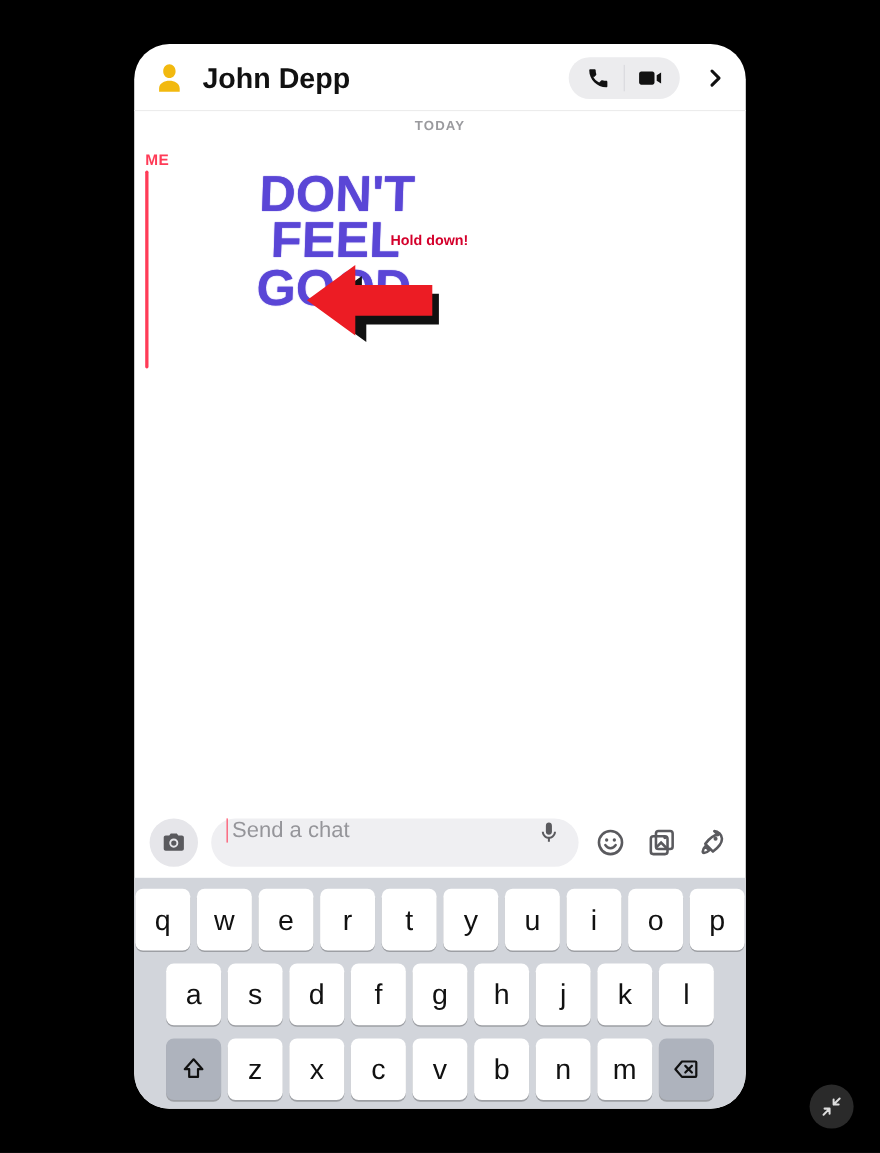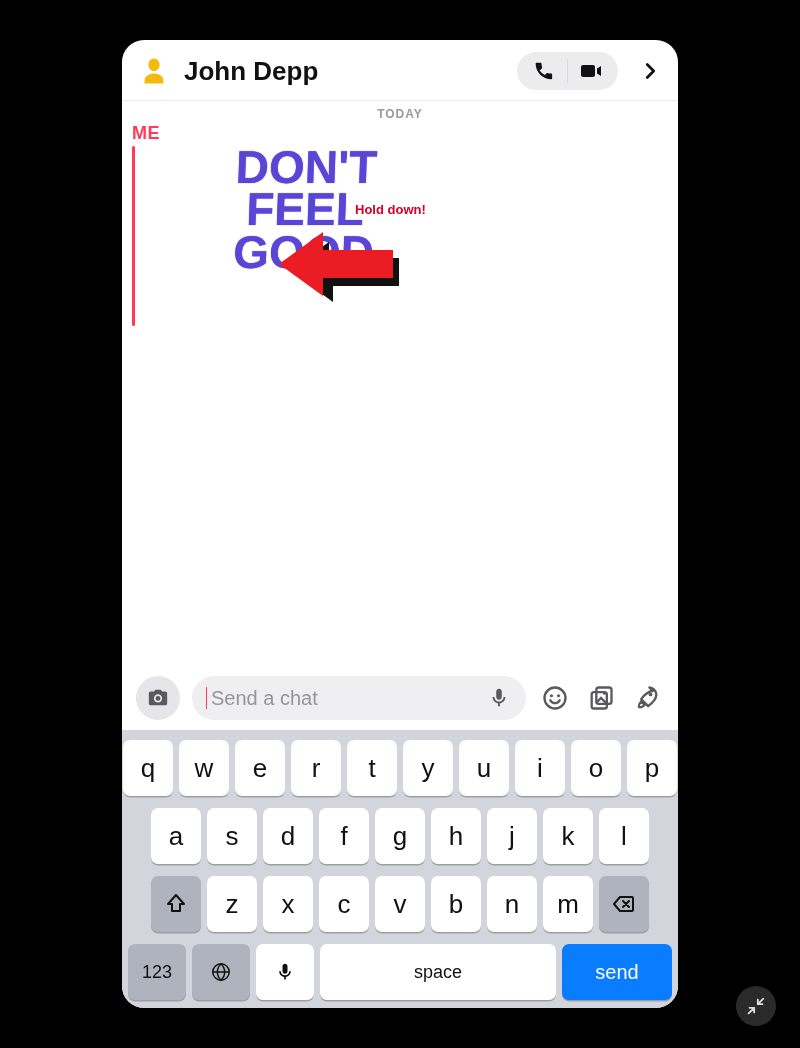--- a/index.html
+++ b/index.html
@@ -1,47 +1,47 @@
 <!DOCTYPE html>
 <html><head>
 <meta charset="utf-8">
 <style>
   *{box-sizing:border-box;margin:0;padding:0;font-family:-apple-system,BlinkMacSystemFont,"Helvetica Neue",Arial,sans-serif}
   html,body{width:800px;height:1048px;background:#000;overflow:hidden}
   .phone{
     position:absolute;left:122px;top:40px;width:556px;height:968px;
-    background:#fff;border-radius:22px;overflow:hidden;display:flex;flex-direction:column;
+    background:#fff;border-radius:32px;overflow:hidden;display:flex;flex-direction:column;
   }
   
   .hdr{display:flex;align-items:center;gap:12px;padding:12px 14px 10px 14px;border-bottom:1px solid #ececec}
   .avatar{width:36px;height:36px;display:flex;align-items:center;justify-content:center}
   .avatar svg{width:30px;height:30px}
   .name{font-size:26px;font-weight:800;color:#111;flex:0 0 auto}
   .hdr-spacer{flex:1}
   .pill{background:#ececee;border-radius:22px;height:38px;display:flex;align-items:center;padding:0 4px}
   .pill-btn{width:46px;height:30px;display:flex;align-items:center;justify-content:center}
   .pill-sep{width:1px;height:24px;background:#d8d8dc}
   .chev{width:28px;height:28px;display:flex;align-items:center;justify-content:center;margin-left:6px}
   
   .chat{flex:1;overflow:hidden;position:relative;padding-top:6px}
-  .daylabel{text-align:center;color:#9a9a9e;font-size:12px;letter-spacing:1px;font-weight:600;margin-bottom:2px}
-  .me-label{color:#ff3b57;font-weight:800;font-size:18px;margin:0 0 2px 10px;letter-spacing:0.5px}
+  .daylabel{text-align:center;color:#9a9a9e;font-size:12px;letter-spacing:1px;font-weight:600;margin-bottom:16px}
+  .me-label{color:#ff3b57;font-weight:800;font-size:14px;margin:0 0 2px 10px;letter-spacing:0.5px}
   .thread{display:flex;margin-left:10px}
   .bar{width:3px;background:#ff3b57;border-radius:2px;margin-right:10px}
   .msgs{display:flex;flex-direction:column;gap:8px;padding-bottom:10px}
   .sticker-row{position:relative;height:170px;width:320px}
   .sticker-text{font-family:"Arial Black",Impact,sans-serif;font-weight:900;color:#5a46d6;line-height:0.92;font-size:46px;letter-spacing:0;transform:skewX(-2deg);text-shadow:0 0 1px #5a46d6}
   .sticker-text span{display:block;text-align:center}
   .arrow-wrap{position:absolute;left:130px;top:78px}
   .hold{position:absolute;left:210px;top:56px;color:#d4002b;font-weight:800;font-size:13px}
   .txtmsg{font-size:22px;color:#1a1a1a}
   
   .chatbar{display:flex;align-items:center;gap:12px;padding:8px 14px 10px 14px}
   .circ{width:44px;height:44px;border-radius:22px;background:#e6e6ea;display:flex;align-items:center;justify-content:center}
-  .input{flex:1;height:44px;border-radius:22px;background:#efeff2;display:flex;align-items:center;padding:0 14px}
+  .input{flex:1;height:44px;border-radius:22px;background:#efeff2;display:flex;align-items:flex-start;padding:0 14px}
   .input .caret{width:1px;height:22px;background:#ff3b57;margin-right:4px}
   .input .ph{color:#95959a;font-size:20px;flex:1}
   .input .mic{width:26px;height:26px;display:flex;align-items:center;justify-content:center}
   .rico{width:34px;height:34px;display:flex;align-items:center;justify-content:center}
   
   .kbd{background:#d2d5db;padding:10px 6px 8px 6px;display:flex;flex-direction:column;gap:12px}
   .krow{display:flex;gap:6px;justify-content:center}
   .key{background:#fff;border-radius:7px;height:56px;flex:1;display:flex;align-items:center;justify-content:center;font-size:26px;color:#111;box-shadow:0 1.5px 0 rgba(0,0,0,0.25)}
   .krow.r1 .key{max-width:50px;min-width:50px}
   .krow.r2{padding:0 28px}
@@ -193,36 +193,20 @@
         <div class="key">b</div>
         <div class="key">n</div>
         <div class="key">m</div>
         <div class="key fn">
         <svg viewBox="0 0 24 24">
             <path fill="none" stroke="#111" stroke-width="2" stroke-linejoin="round" d="M8 5h12c.6 0 1 .4 1 1v12c0 .6-.4 1-1 1H8l-6-7 6-7z"></path>
             <path stroke="#111" stroke-width="2" stroke-linecap="round" d="M11 9l6 6M17 9l-6 6"></path>
           </svg>
       </div>
     </div>
-    <div class="krow r4">
-      <div class="key small fn" style="background:#aeb3bd">123</div>
-      <div class="key small globe">
-        <svg viewBox="0 0 24 24" width="22" height="22">
-            <circle cx="12" cy="12" r="9" fill="none" stroke="#111" stroke-width="1.6"></circle>
-            <path fill="none" stroke="#111" stroke-width="1.6" d="M3 12h18M12 3c2.5 2.5 4 5.5 4 9s-1.5 6.5-4 9c-2.5-2.5-4-5.5-4-9s1.5-6.5 4-9z"></path>
-          </svg>
-      </div>
-      <div class="key small kbmic" style="background:#fff">
-        <svg viewBox="0 0 24 24" width="20" height="20">
-            <path fill="#111" d="M12 14c1.7 0 3-1.3 3-3V5c0-1.7-1.3-3-3-3S9 3.3 9 5v6c0 1.7 1.3 3 3 3zm5-3c0 2.8-2.2 5-5 5s-5-2.2-5-5H5c0 3.5 2.6 6.4 6 6.9V21h2v-3.1c3.4-.5 6-3.4 6-6.9h-2z"></path>
-          </svg>
-      </div>
-      <div class="key space">space</div>
-      <div class="key send">send</div>
-    </div>
   </div>
 
 </div>
 
 <div class="collapse">
   <svg viewBox="0 0 24 24" width="22" height="22">
     <path fill="none" stroke="#ddd" stroke-width="2" stroke-linecap="round" d="M14 10l6-6M14 10V5m0 5h5M10 14l-6 6M10 14v5m0-5H5"></path>
   </svg>
 </div>
 

